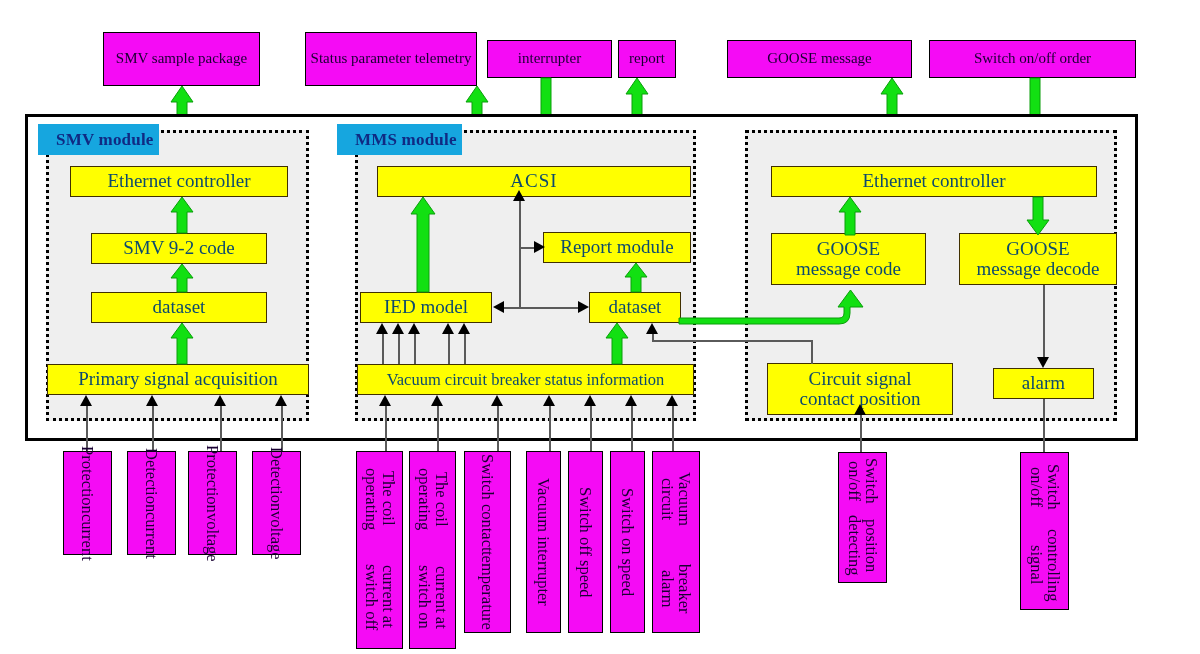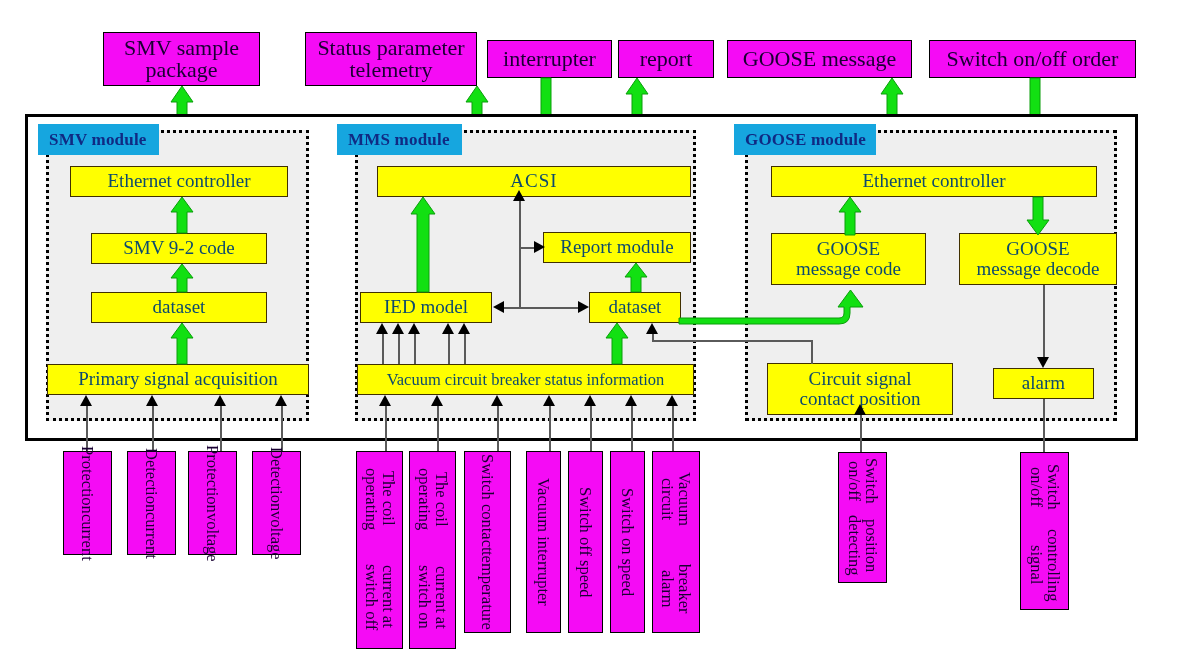--- a/index.html
+++ b/index.html
@@ -7,32 +7,32 @@
   body{width:1200px;height:654px;overflow:hidden;
        font-family:"Liberation Serif","DejaVu Serif",serif;}
   #stage{position:relative;width:1200px;height:654px;}
 
   
   .abs{position:absolute;box-sizing:border-box;}
 
   
   .mag{background:#F50BF5;border:1px solid #000;color:#1a0033;
        display:flex;align-items:center;justify-content:center;
-       text-align:center;line-height:1.02;font-size:22px;}
+       text-align:center;line-height:1.02;font-size:15px;}
   .mag.vert{writing-mode:vertical-rl;text-orientation:mixed;
             line-height:1.05;font-size:16.5px;}
 
   
   .yel{background:#FFFF00;border:1.6px solid #403000;color:#0c4a6e;
        display:flex;align-items:center;justify-content:center;
        text-align:center;line-height:1.06;font-size:19px;}
 
   
   .blue{background:#16A6DF;color:#102A83;display:flex;align-items:center;
-        padding-left:11px;font-size:17px;font-weight:bold;letter-spacing:.2px;text-align:center;}
+        padding-left:18px;font-size:17px;font-weight:bold;letter-spacing:.2px;text-align:center;}
 
   
   #outer{border:3.5px solid #000;background:#ffffff;}
   .dotted{border:3px dotted #000;background:#EFEFEF;}
 
   
   .ln{background:#5a5a5a;}
   .lnv{width:1.6px;}
   .lnh{height:1.6px;}
   
@@ -53,21 +53,21 @@
 
   <div class="abs mag" style="left:103px;top:32px;width:157px;height:54px;">
     <span>SMV sample package</span>
   </div>
   <div class="abs mag" style="left:305px;top:32px;width:172px;height:54px;">
     <span>Status parameter telemetry</span>
   </div>
   <div class="abs mag" style="left:487px;top:40px;width:125px;height:38px;">
     <span>interrupter</span>
   </div>
-  <div class="abs mag" style="left:618px;top:40px;width:96px;height:38px;">
+  <div class="abs mag" style="left:618px;top:40px;width:58px;height:38px;">
     <span>report</span>
   </div>
   <div class="abs mag" style="left:727px;top:40px;width:185px;height:38px;">
     <span>GOOSE message</span>
   </div>
   <div class="abs mag" style="left:929px;top:40px;width:207px;height:38px;">
     <span>Switch on/off order</span>
   </div>
 
   <div class="garrow" style="left:170px;top:86px;">
@@ -110,23 +110,20 @@
 
   <div class="abs dotted" style="left:46px;top:130px;width:263px;height:291px;"></div>
   <div class="abs dotted" style="left:355px;top:130px;width:341px;height:291px;"></div>
   <div class="abs dotted" style="left:745px;top:130px;width:372px;height:291px;"></div>
 
   <div class="abs blue" style="left:38px;top:124px;width:121px;height:31px;">
     <span>SMV module</span>
   </div>
   <div class="abs blue" style="left:337px;top:124px;width:125px;height:31px;">
     <span>MMS module</span>
-  </div>
-  <div class="abs blue" style="left:734px;top:124px;width:142px;height:31px;">
-    <span>GOOSE module</span>
   </div>
 
   <div class="abs yel" style="left:70px;top:166px;width:218px;height:31px;">
     <span>Ethernet controller</span>
   </div>
   <div class="abs yel" style="left:91px;top:233px;width:176px;height:31px;">
     <span>SMV 9-2 code</span>
   </div>
   <div class="abs yel" style="left:91px;top:292px;width:176px;height:31px;">
     <span>dataset</span>

